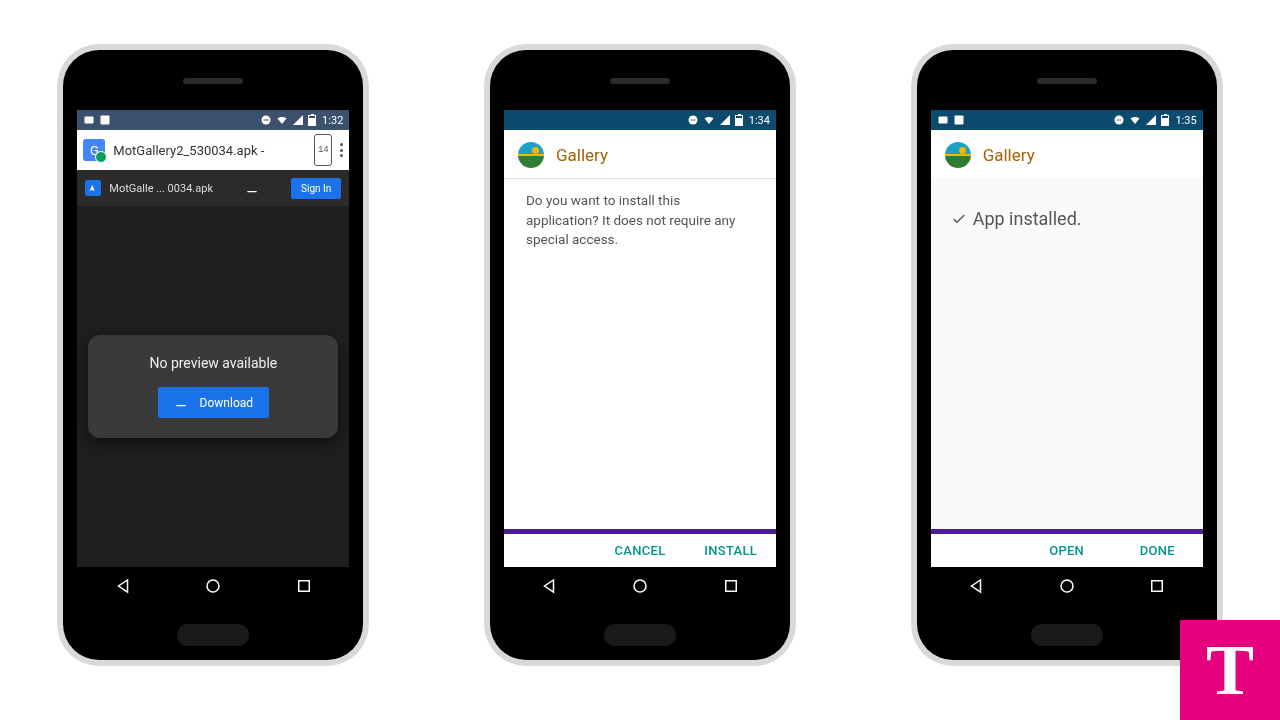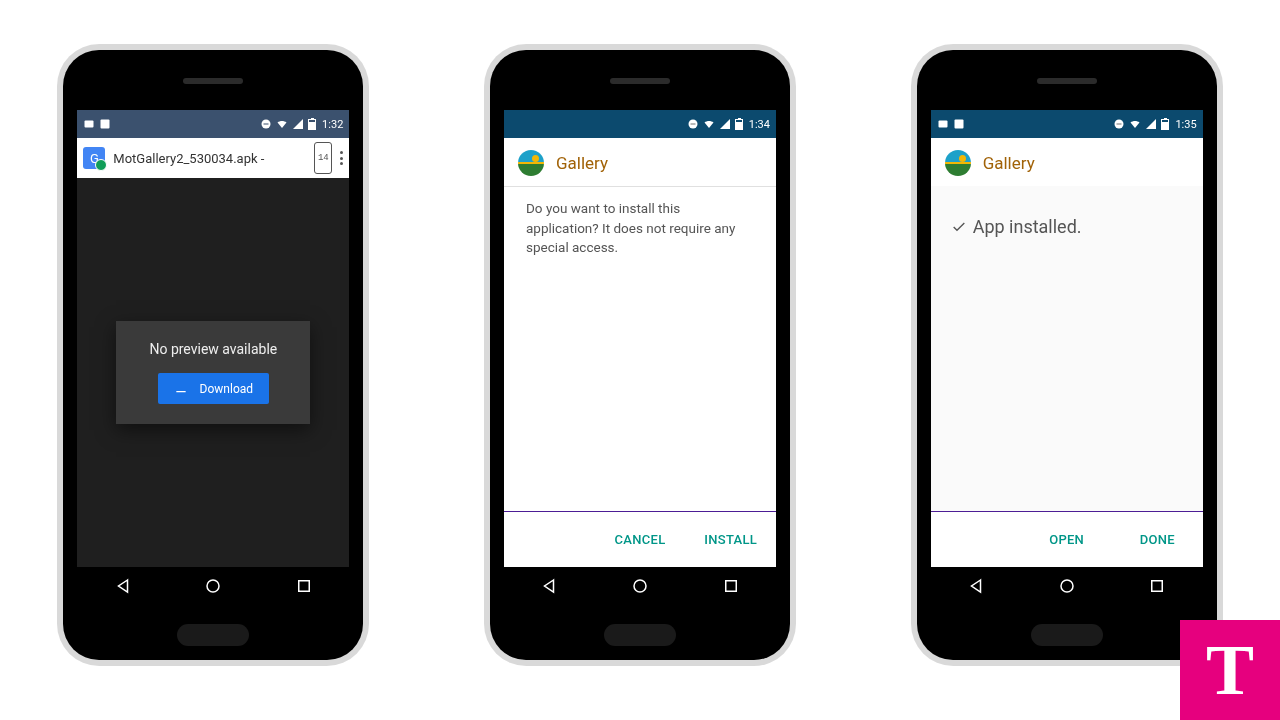--- a/index.html
+++ b/index.html
@@ -48,21 +48,21 @@
     background: #fff;
     position: relative;
     display: flex;
     flex-direction: column;
     overflow: hidden;
   }
   .screen.dark { background: #1f1f1f; }
 
   
   .status {
-    height: 28px;
+    height: 20px;
     display: flex;
     align-items: center;
     justify-content: flex-end;
     padding: 0 6px;
     font-size: 11px;
     color: #fff;
     gap: 4px;
   }
   .status.teal { background: #3b516e; }
   .status.gray { background: #0c4a6e; }
@@ -135,23 +135,23 @@
   .signin-btn {
     margin-left:auto;
     background:#1a73e8; color:#fff;
     font-size:10px; padding:5px 10px; border-radius:2px;
   }
   .dl-icon { margin-left:auto; }
   .dl-icon svg, .dl-icon-inline svg { width:14px; height:14px; fill:#fff; }
 
   .p1-body { flex:1; display:flex; align-items:center; justify-content:center; background:#1f1f1f; }
   .preview-card {
-    width: 194px;
+    width: 250px;
     background:#3a3a3a;
-    border-radius:0;
+    border-radius:12px;
     padding:20px;
     display:flex; flex-direction:column; align-items:center; gap:16px;
     color:#eee; font-size:14px;
     box-shadow: 0 6px 18px rgba(0,0,0,0.5);
   }
   .dl-btn {
     background:#1a73e8;
     color:#fff;
     font-size:12px;
     padding:7px 16px;
@@ -179,22 +179,22 @@
     padding: 12px 22px;
     font-size: 13.5px;
     color: #555;
     line-height: 1.45;
     flex: 1;
   }
   .installed-line { display:flex; align-items:center; gap:6px; color:#555; font-size:18px; padding:30px 20px; }
   .installed-line svg { width:16px; height:16px; stroke:#555; fill:none; stroke-width:2; }
 
   .action-row {
-    height: 56px;
-    border-top: 1px solid #4c1d95;
+    height: 38px;
+    border-top: 5px solid #4c1d95;
     display:flex;
   }
   .action-row .spacer { flex:1; }
   .action-btn {
     flex:1;
     display:flex; align-items:center; justify-content:center;
     font-size:13px; font-weight:500; color:#009688;
     letter-spacing: 0.3px;
   }
   .p3-body { flex:1; background:#fafafa; }
@@ -253,20 +253,36 @@
         <div class="g-chip">G</div>
         <span style="flex:1; white-space:nowrap; overflow:hidden;">MotGallery2_530034.apk -</span>
         <div class="tab-icon">
             <span>14</span>
           </div>
         <div class="kebab">
             <span></span>
           </div>
       </div>
 
+      <div class="drive-bar">
+        <div class="drive-chip">
+          <svg viewBox="0 0 24 24">
+              <path d="M4 20l6-16 6 16-6-4-6 4z"></path>
+            </svg>
+        </div>
+        <span>MotGalle ... 0034.apk</span>
+        <span class="dl-icon">
+          <svg viewBox="0 0 24 24">
+              <path d="M12 3v10m0 0l-4-4m4 4l4-4M4 19h16v2H4z"></path>
+            </svg>
+        </span>
+        <div class="signin-btn">
+          <span>Sign In</span>
+        </div>
+      </div>
 
       <div class="p1-body">
         <div class="preview-card">
           <span>No preview available</span>
           <div class="dl-btn">
             <span class="dl-icon-inline">
               <svg viewBox="0 0 24 24">
                   <path d="M12 3v10m0 0l-4-4m4 4l4-4M4 19h16v2H4z"></path>
                 </svg>
             </span>

